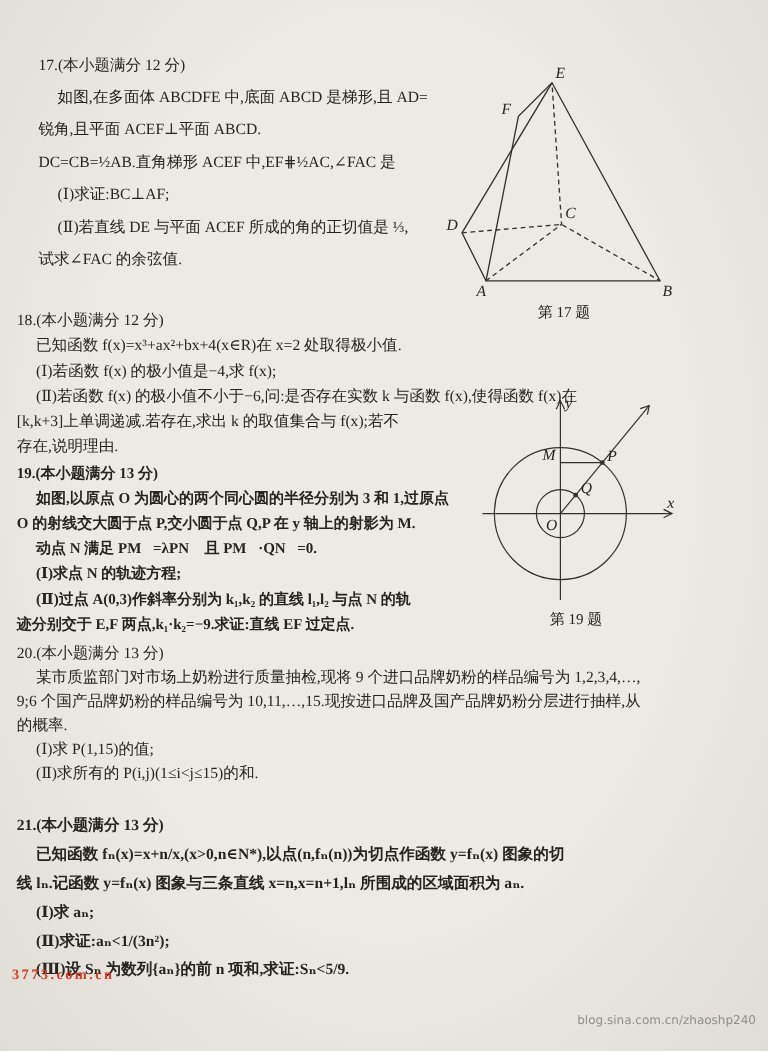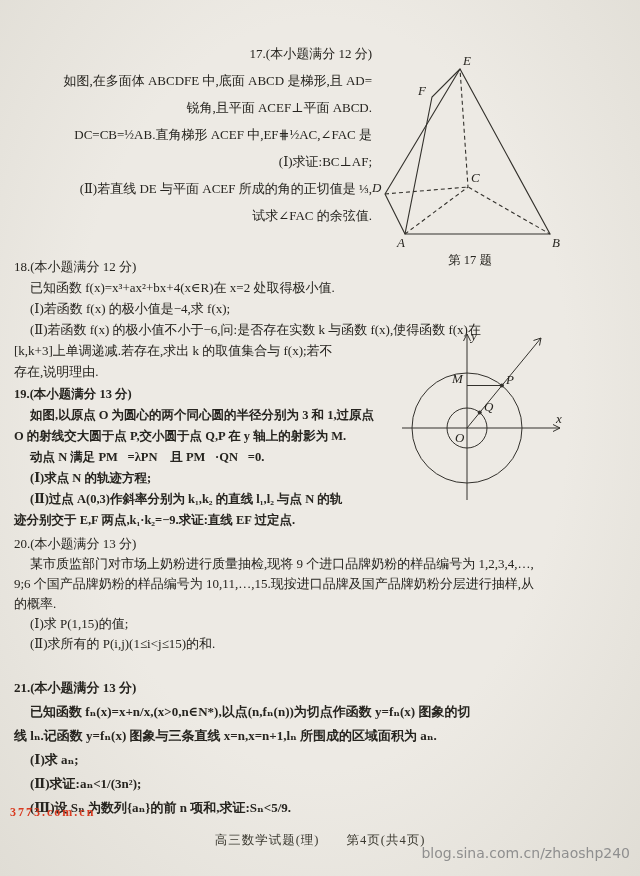--- a/index.html
+++ b/index.html
@@ -9,21 +9,21 @@
     width:640px;height:876px;
     background:radial-gradient(ellipse at 50% 45%, #edeae4 55%, #e0ddd5 100%);
     overflow:hidden;
     font-family:"Liberation Serif","DejaVu Serif",serif;
     color:#26241f;
   }
   .problem{position:absolute;}
   .line{white-space:nowrap;font-size:13px;}
   .hdr{padding-left:0;}
   .indent{padding-left:16px;}
-  #p17{top:40px;left:14px;width:358px;text-align:right;}
+  #p17{top:40px;left:32px;width:358px;}
   #p17 .line{line-height:27px;}
   #p18{top:256px;left:14px;width:612px;}
   #p18 .line{line-height:21px;}
   #p19{top:384px;left:14px;width:384px;font-weight:bold;}
   #p19 .line{line-height:21px;font-size:12.5px;}
   #p20{top:534px;left:14px;width:612px;}
   #p20 .line{line-height:20px;}
   #p21{top:676px;left:14px;width:612px;}
   #p21 .line{line-height:24px;font-weight:bold;}
   .fig{position:absolute;margin:0;padding:0;}
@@ -35,21 +35,21 @@
   .footer{
     position:absolute;top:832px;left:0;width:100%;
     text-align:center;font-size:12.5px;color:#3a382f;letter-spacing:1px;
   }
   .watermark{position:absolute;left:8px;top:806px;line-height:1.1;}
   .wm-main{font-size:21px;font-weight:bold;font-style:italic;color:#d93a20;letter-spacing:1px;}
   .wm-sub{font-size:12px;font-weight:bold;color:#d93a20;letter-spacing:2px;padding-left:2px;}
   .blog-url{
     position:absolute;right:10px;top:845px;
     font-family:"DejaVu Sans","Liberation Sans",sans-serif;
-    font-size:14px;color:#8f8f8f;
+    font-size:10px;color:#8f8f8f;
   }
 </style>
 </head>
 <body>
 
 <div class="page">
 
   <section class="problem" id="p17">
     <div class="line hdr">17.(本小题满分 12 分)</div>
     <div class="line indent">如图,在多面体 ABCDFE 中,底面 ABCD 是梯形,且 AD=</div>
@@ -114,41 +114,41 @@
       </g>
       <circle cx="111.9" cy="61.5" r="2" fill="#33312c"></circle>
       <circle cx="89.7" cy="88.6" r="2" fill="#33312c"></circle>
       <text class="fig-label" x="81" y="16">y</text>
       <text class="fig-label" x="166" y="99">x</text>
       <text class="fig-label" x="65" y="118">O</text>
       <text class="fig-label" x="62" y="59">M</text>
       <text class="fig-label" x="116" y="60">P</text>
       <text class="fig-label" x="94" y="87">Q</text>
     </svg>
+    <figcaption>第 19 题</figcaption>
   </figure>
 
   <section class="problem" id="p20">
     <div class="line hdr">20.(本小题满分 13 分)</div>
     <div class="line indent">某市质监部门对市场上奶粉进行质量抽检,现将 9 个进口品牌奶粉的样品编号为 1,2,3,4,…,</div>
     <div class="line">9;6 个国产品牌奶粉的样品编号为 10,11,…,15.现按进口品牌及国产品牌奶粉分层进行抽样,从</div>
     <div class="line">的概率.</div>
     <div class="line indent">(Ⅰ)求 P(1,15)的值;</div>
     <div class="line indent">(Ⅱ)求所有的 P(i,j)(1≤i&lt;j≤15)的和.</div>
   </section>
 
   <section class="problem" id="p21">
     <div class="line hdr">21.(本小题满分 13 分)</div>
     <div class="line indent">已知函数 fₙ(x)=x+n/x,(x&gt;0,n∈N*),以点(n,fₙ(n))为切点作函数 y=fₙ(x) 图象的切</div>
     <div class="line">线 lₙ.记函数 y=fₙ(x) 图象与三条直线 x=n,x=n+1,lₙ 所围成的区域面积为 aₙ.</div>
     <div class="line indent">(Ⅰ)求 aₙ;</div>
     <div class="line indent">(Ⅱ)求证:aₙ&lt;1/(3n²);</div>
     <div class="line indent">(Ⅲ)设 Sₙ 为数列{aₙ}的前 n 项和,求证:Sₙ&lt;5/9.</div>
   </section>
 
-  <div class="footer">高三数学试题(理)　　第4页(共4页)</div>
 
   <div class="watermark">
     <div class="wm-sub">3773.com.cn</div>
   </div>
 
   <div class="blog-url">blog.sina.com.cn/zhaoshp240</div>
 
 </div>
 
 </body></html>

